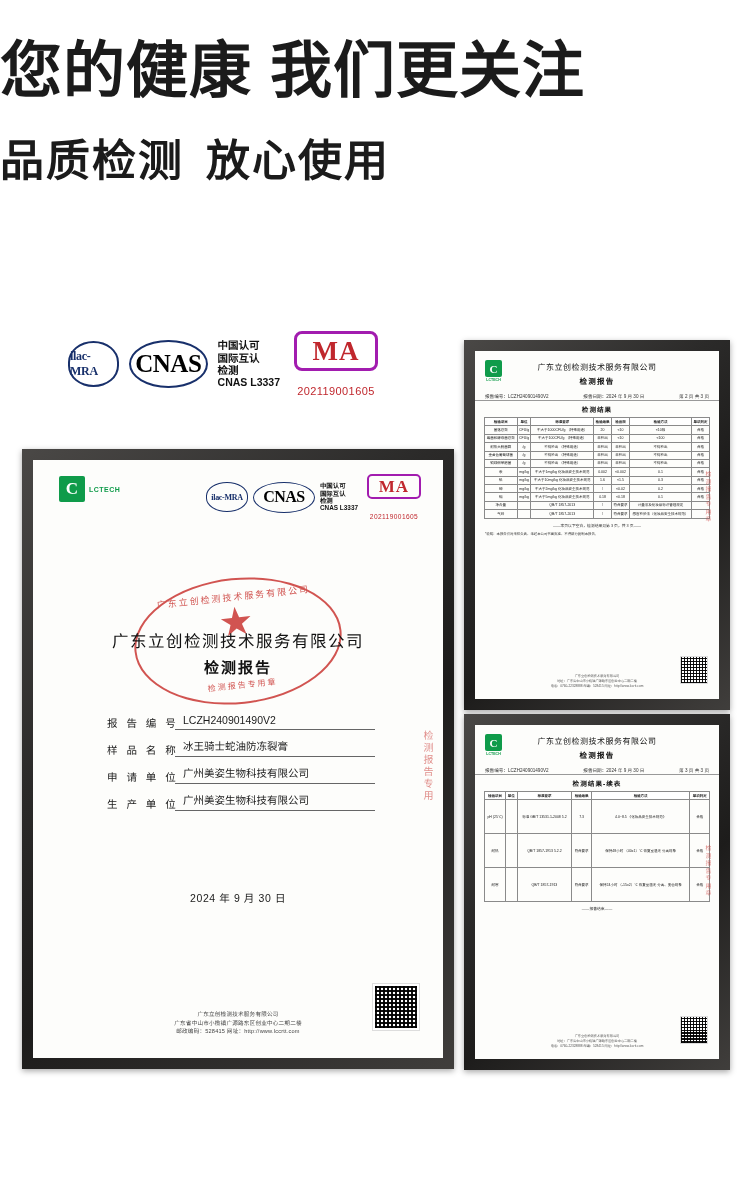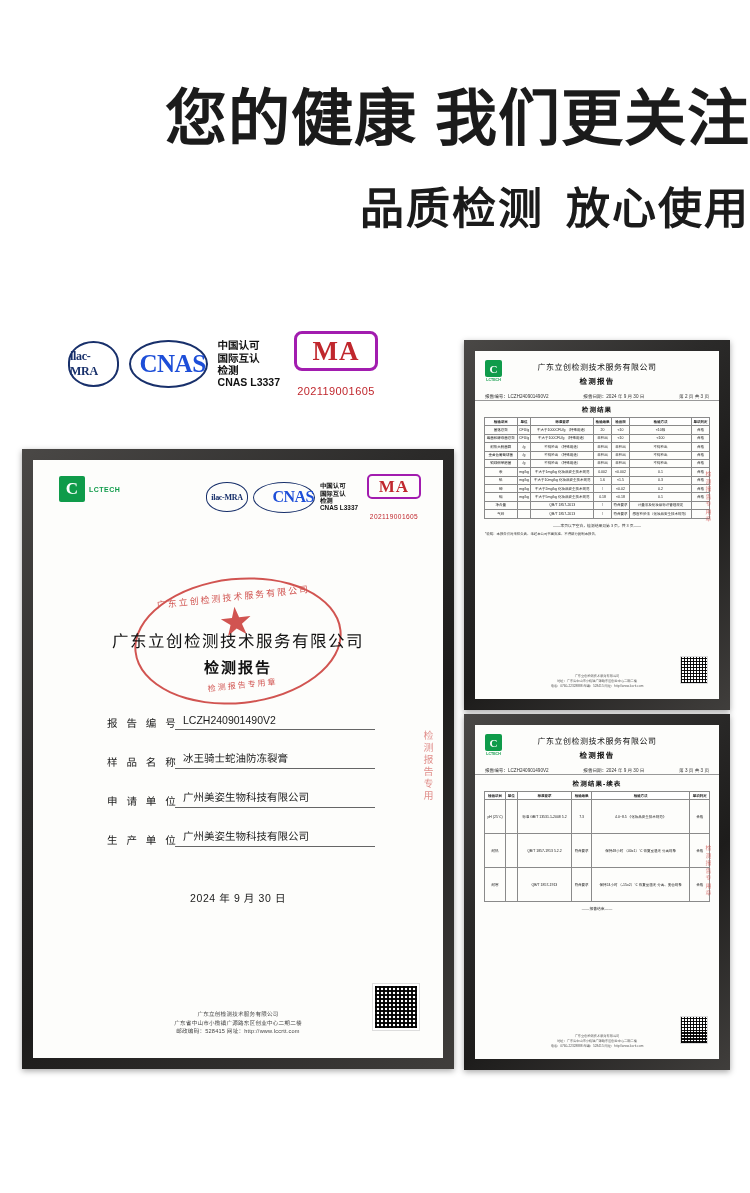--- a/index.html
+++ b/index.html
@@ -8,22 +8,22 @@
     width: 750px;
     height: 1193px;
     background: #ffffff;
     font-family: "Liberation Sans", sans-serif;
     overflow: hidden;
     position: relative;
   }
 
   
   .headline-wrap {
-    padding-top: 86px;
-    text-align: right;
+    padding-top: 38px;
+    text-align: left;
   }
   .headline-main {
     font-family: "DejaVu Sans", sans-serif;
     font-size: 62px;
     font-weight: bold;
     letter-spacing: 1px;
     color: #1b1b1b;
     line-height: 1.05;
     white-space: nowrap;
   }
@@ -58,22 +58,22 @@
     color: #18306b;
     font-size: 12px;
     font-weight: bold;
     font-family: "Liberation Serif", serif;
     letter-spacing: -0.3px;
   }
   .cnas-oval {
     width: 96px; height: 48px;
     border: 2.5px solid #18306b;
     border-radius: 50%;
-    display: flex; align-items: center; justify-content: flex-end;
-    color: #1d4ed8;
+    display: flex; align-items: center; justify-content: center;
+    color: #000000;
     font-family: "Liberation Serif", serif;
     font-size: 25px;
     font-weight: bold;
     letter-spacing: -0.5px;
   }
   .cnas-text {
     font-size: 10.5px;
     line-height: 1.18;
     color: #111;
     white-space: nowrap;
@@ -191,21 +191,21 @@
   }
 
   .m-fields {
     position: absolute;
     left: 74px; top: 254px;
     width: 268px;
   }
   .m-field {
     display: flex;
     align-items: flex-end;
-    margin-bottom: 20px;
+    margin-bottom: 8px;
     font-size: 10.5px;
     color: #1a1a1a;
   }
   .m-field .fl {
     width: 68px;
     flex: none;
     letter-spacing: 3px;
     white-space: nowrap;
   }
   .m-field .fv {

